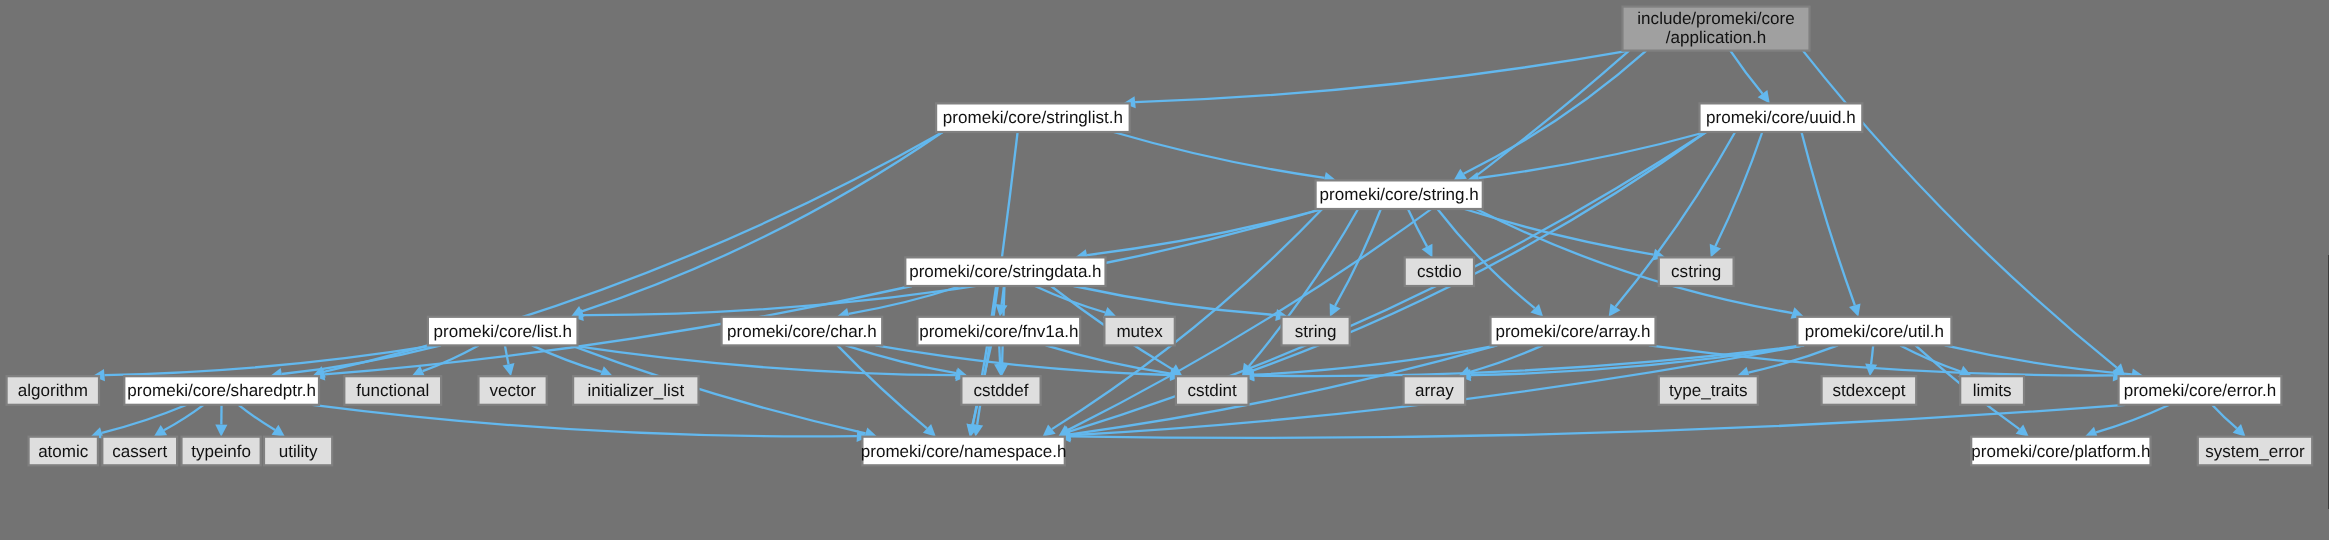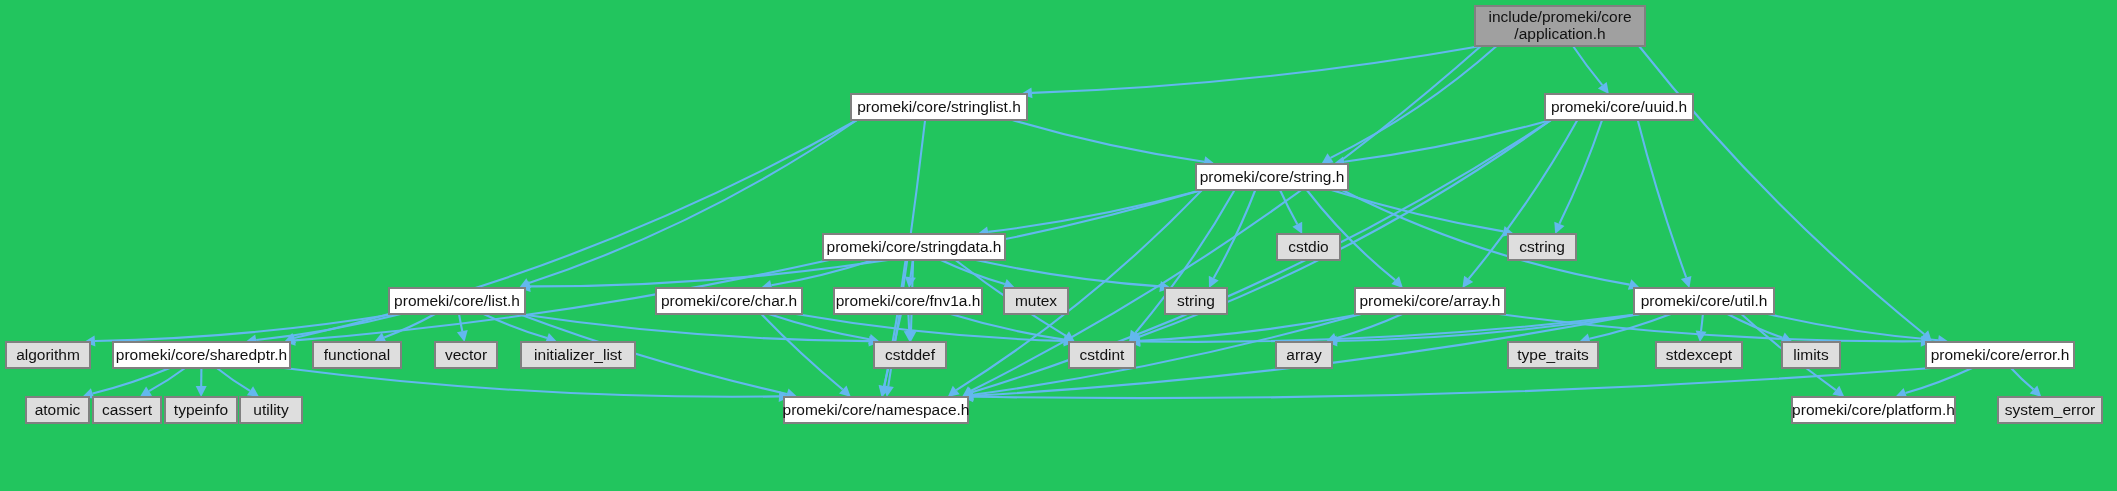--- a/index.html
+++ b/index.html
@@ -1,19 +1,19 @@
 <!DOCTYPE html>
 <html><head>
 <meta charset="utf-8">
 <style>
   html,body{margin:0;padding:0;background:#000;}
   #graph-root{
     position:relative;
     width:2117px;height:491px;
-    background:#22c55e;
+    background:#737373;
     font-family:"Liberation Sans", sans-serif;
     overflow:hidden;
   }
   svg{position:absolute;left:0;top:0;width:2117px;height:491px;display:block;}
   .edge{fill:none;stroke:#63b8ee;stroke-width:2.1;}
   .arrowhead{fill:#63b8ee;}
   .node-rect{stroke:#808080;stroke-width:2;}
   .node-rect.white{fill:#ffffff;}
   .node-rect.gray{fill:#dedede;}
   .node-rect.root{fill:#a0a0a0;}

